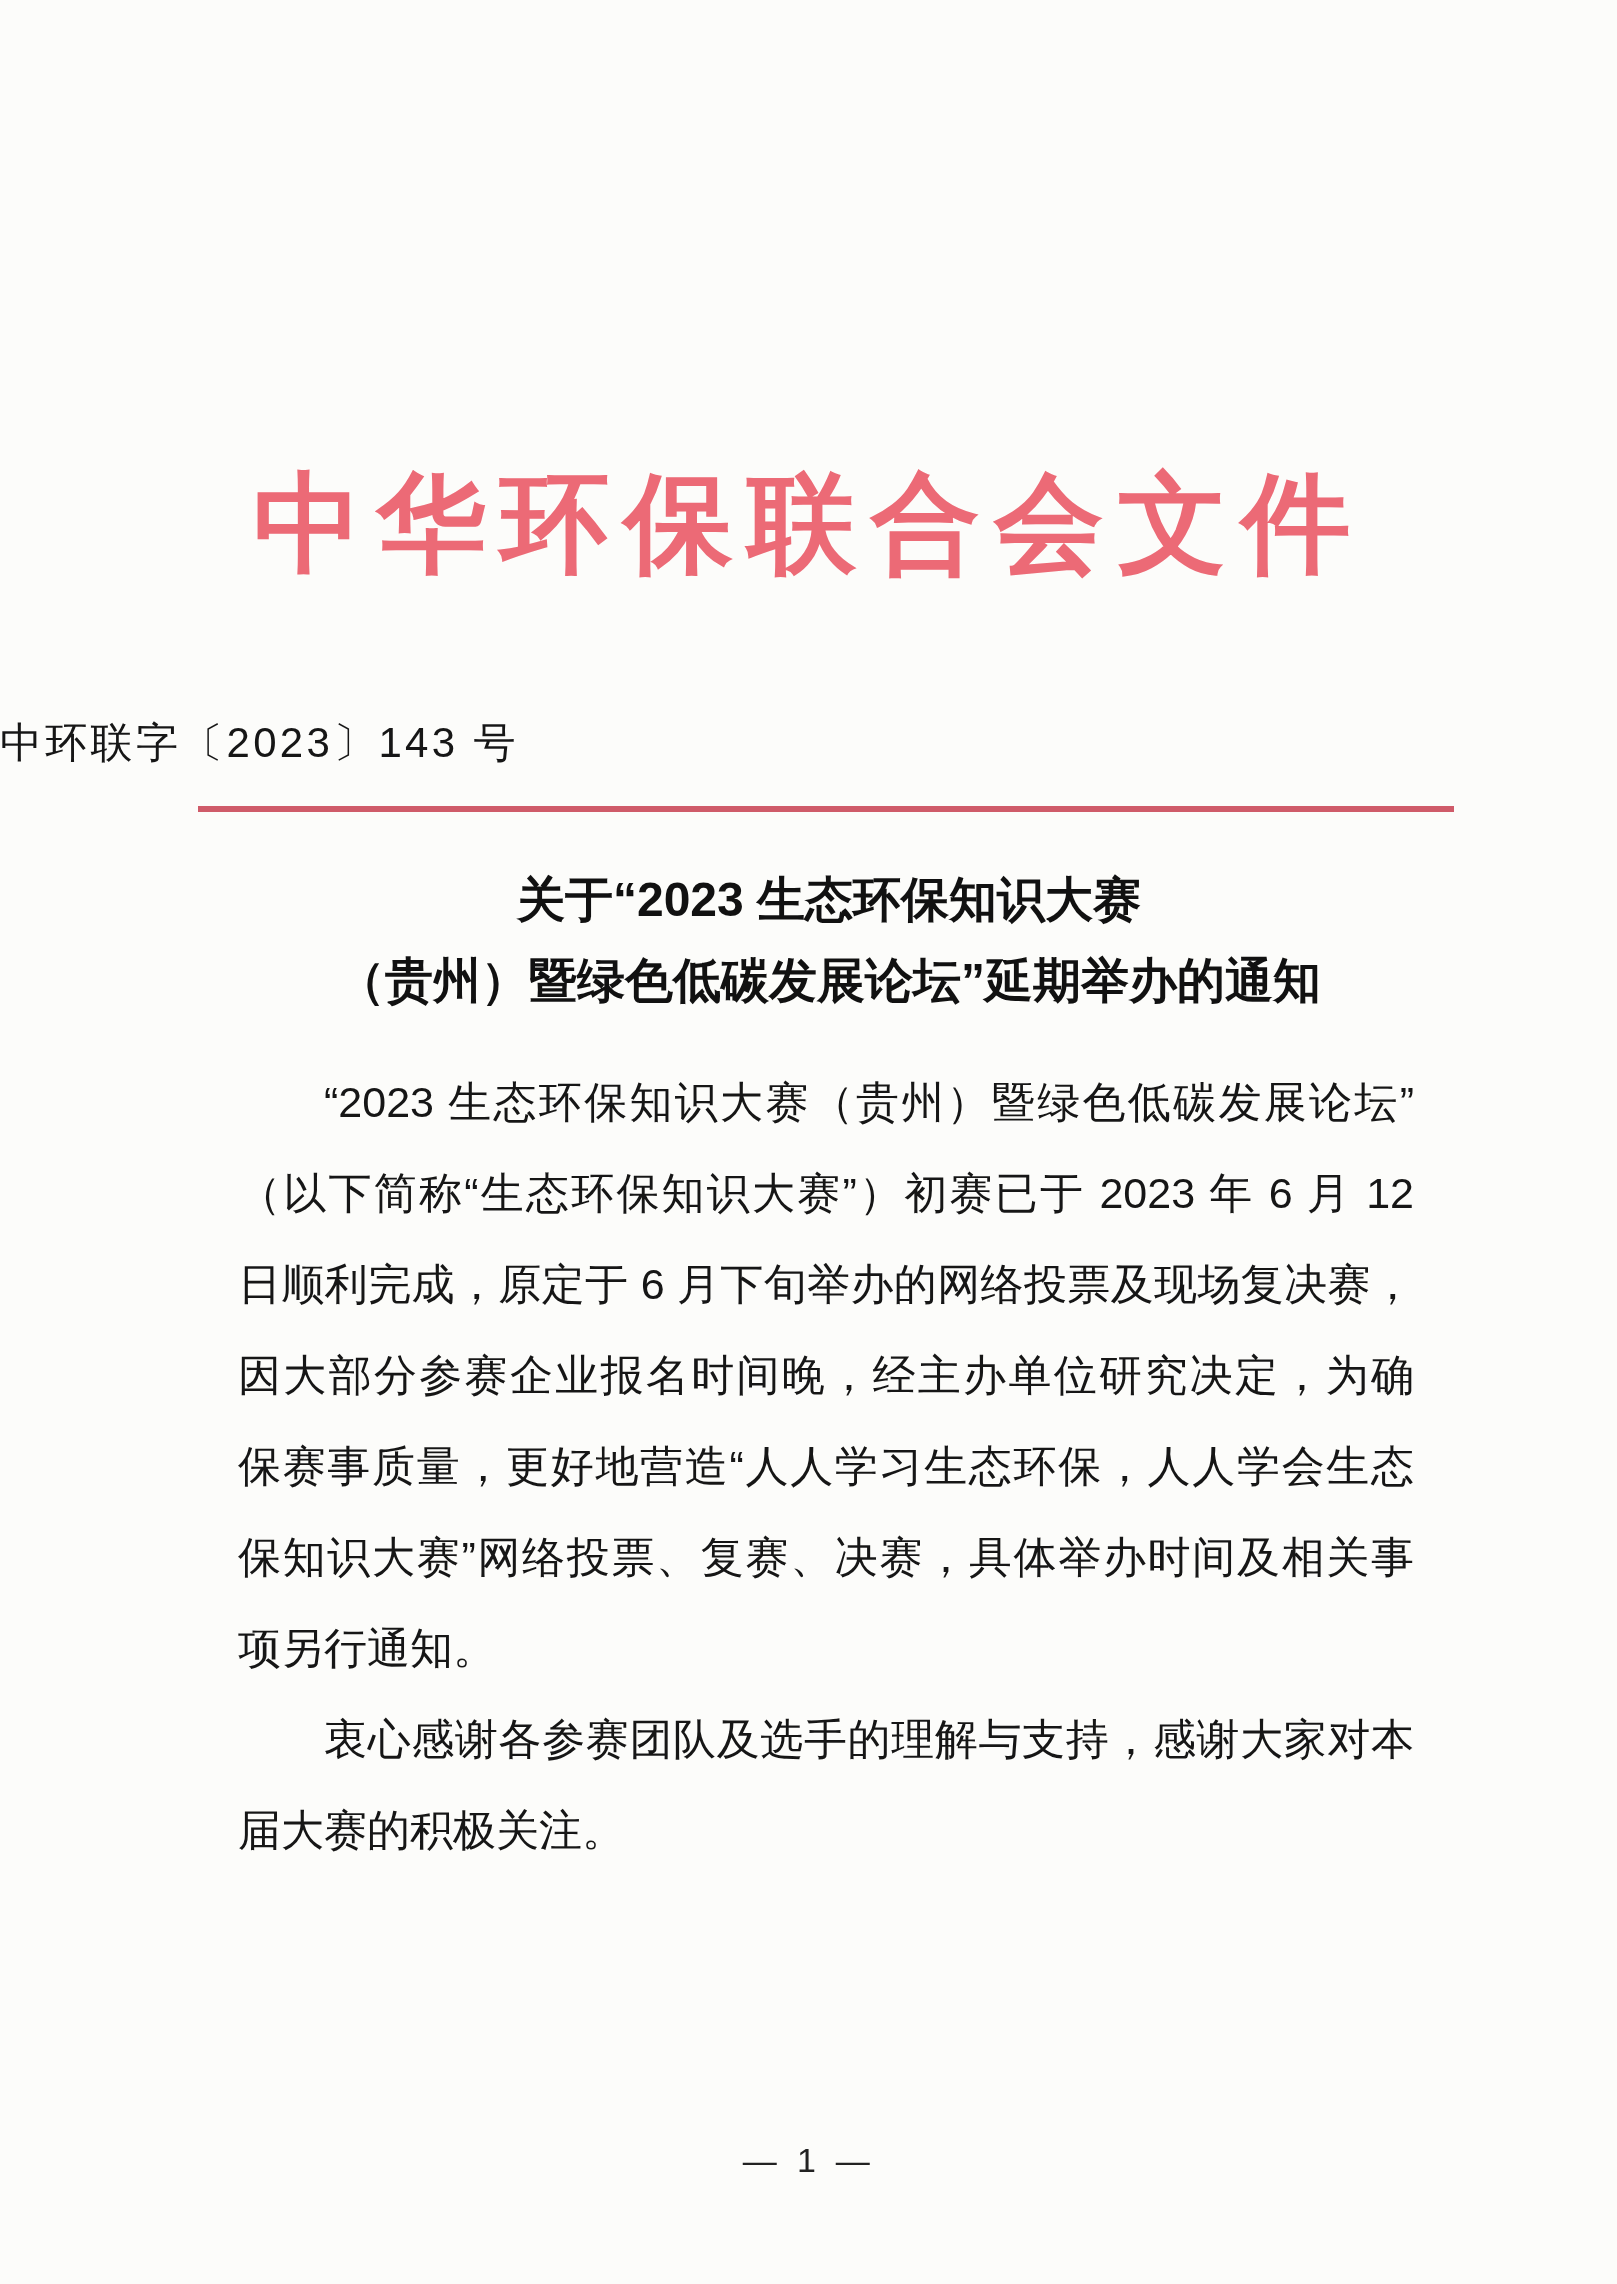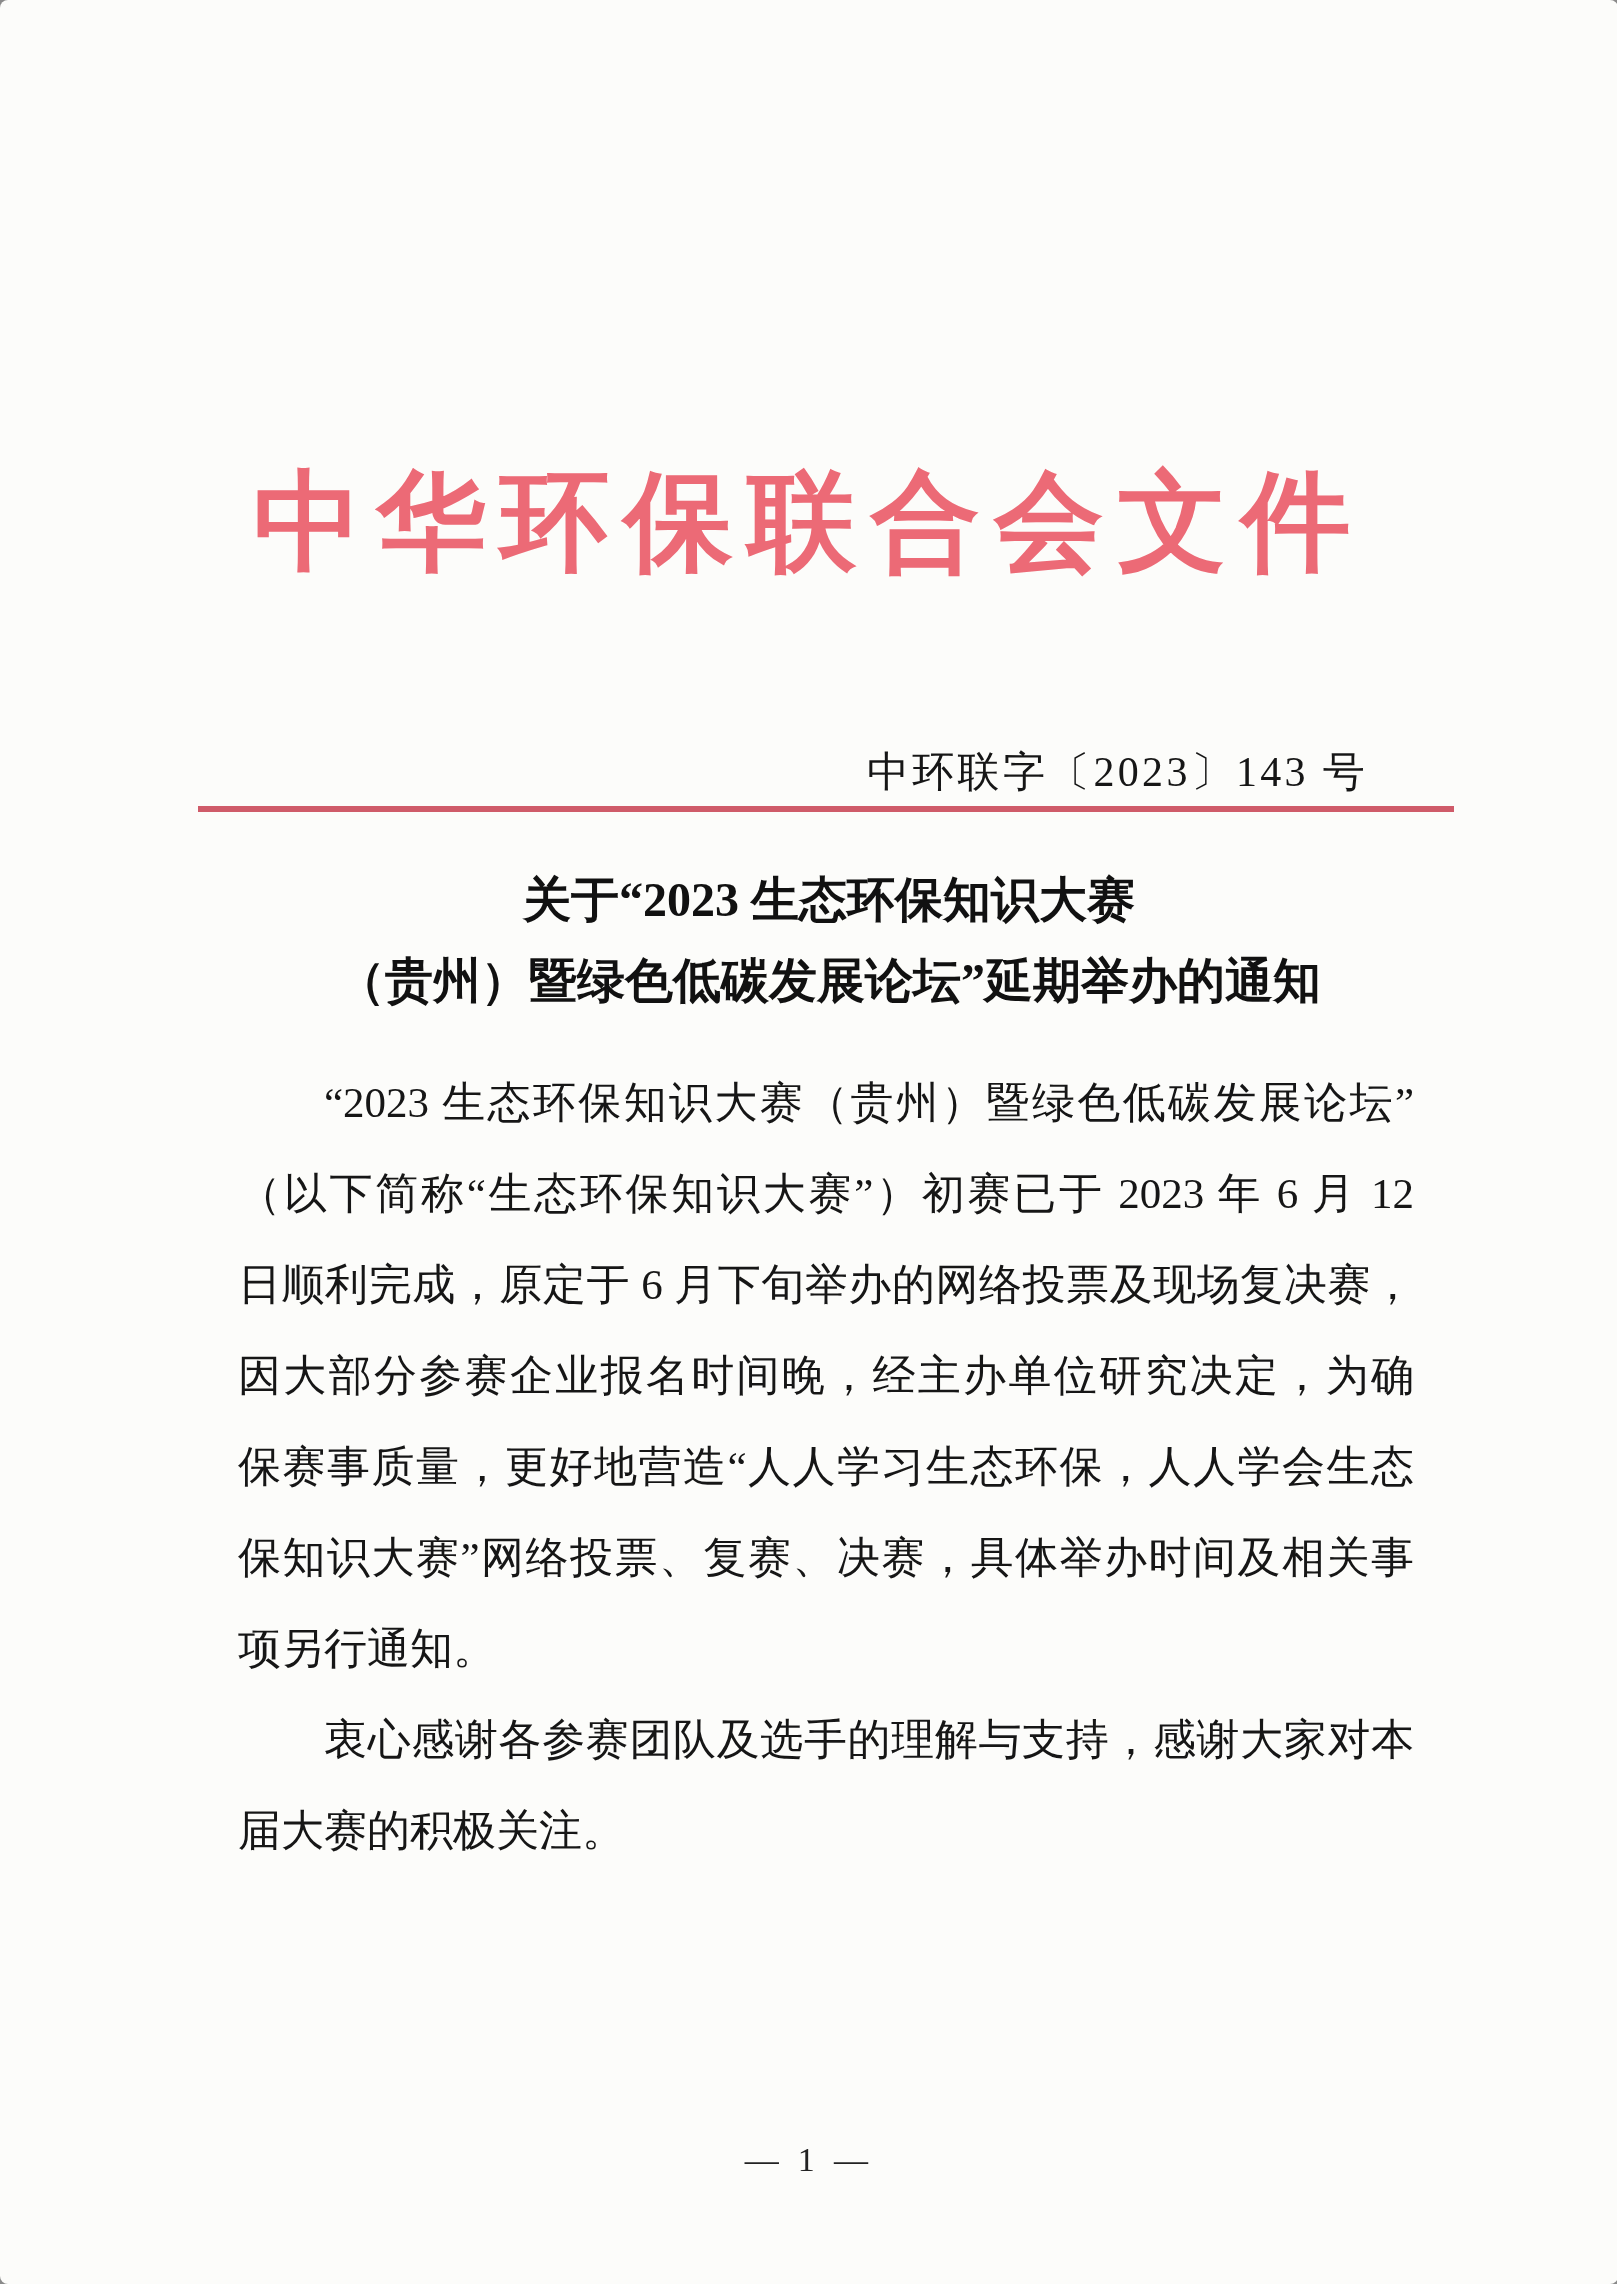--- a/index.html
+++ b/index.html
@@ -2,45 +2,43 @@
 <html style="font-size:10.6px"><head>
 <meta charset="utf-8">
 <style>
   html,body{margin:0;padding:0;background:#8a8a8a;}
   .page{
     position:relative;
     width:1618px;height:2284px;
     background:#fcfcfa;
     margin:0 auto;
     overflow:hidden;
-    font-family:Liberation Serif, serif;
+    font-family:Liberation Sans, sans-serif;
     color:#1b1b1b;
-    border-radius:8px;
   }
   .org-title{
     position:absolute;
     top:466px;left:0;width:1618px;
     text-align:center;
     font-size:109px;
     font-weight:bold;
     letter-spacing:14.5px;
     line-height:1.05;
     color:#ec6a76;
     white-space:nowrap;
   }
   .doc-number{
     position:absolute;
     top:720px;left:0;width:1368px;
-    text-align:right;
+    text-align:left;
     font-size:42px;
     letter-spacing:3.3px;
     line-height:1.1;
     color:#161616;
     white-space:nowrap;
-    margin-top:29px;
   }
   .red-line{
     position:absolute;
     top:806px;left:198px;
     width:1256px;height:6px;
     background:#cf5b69;
   }
   .doc-title{
     position:absolute;
     top:859px;left:0;width:1618px;

